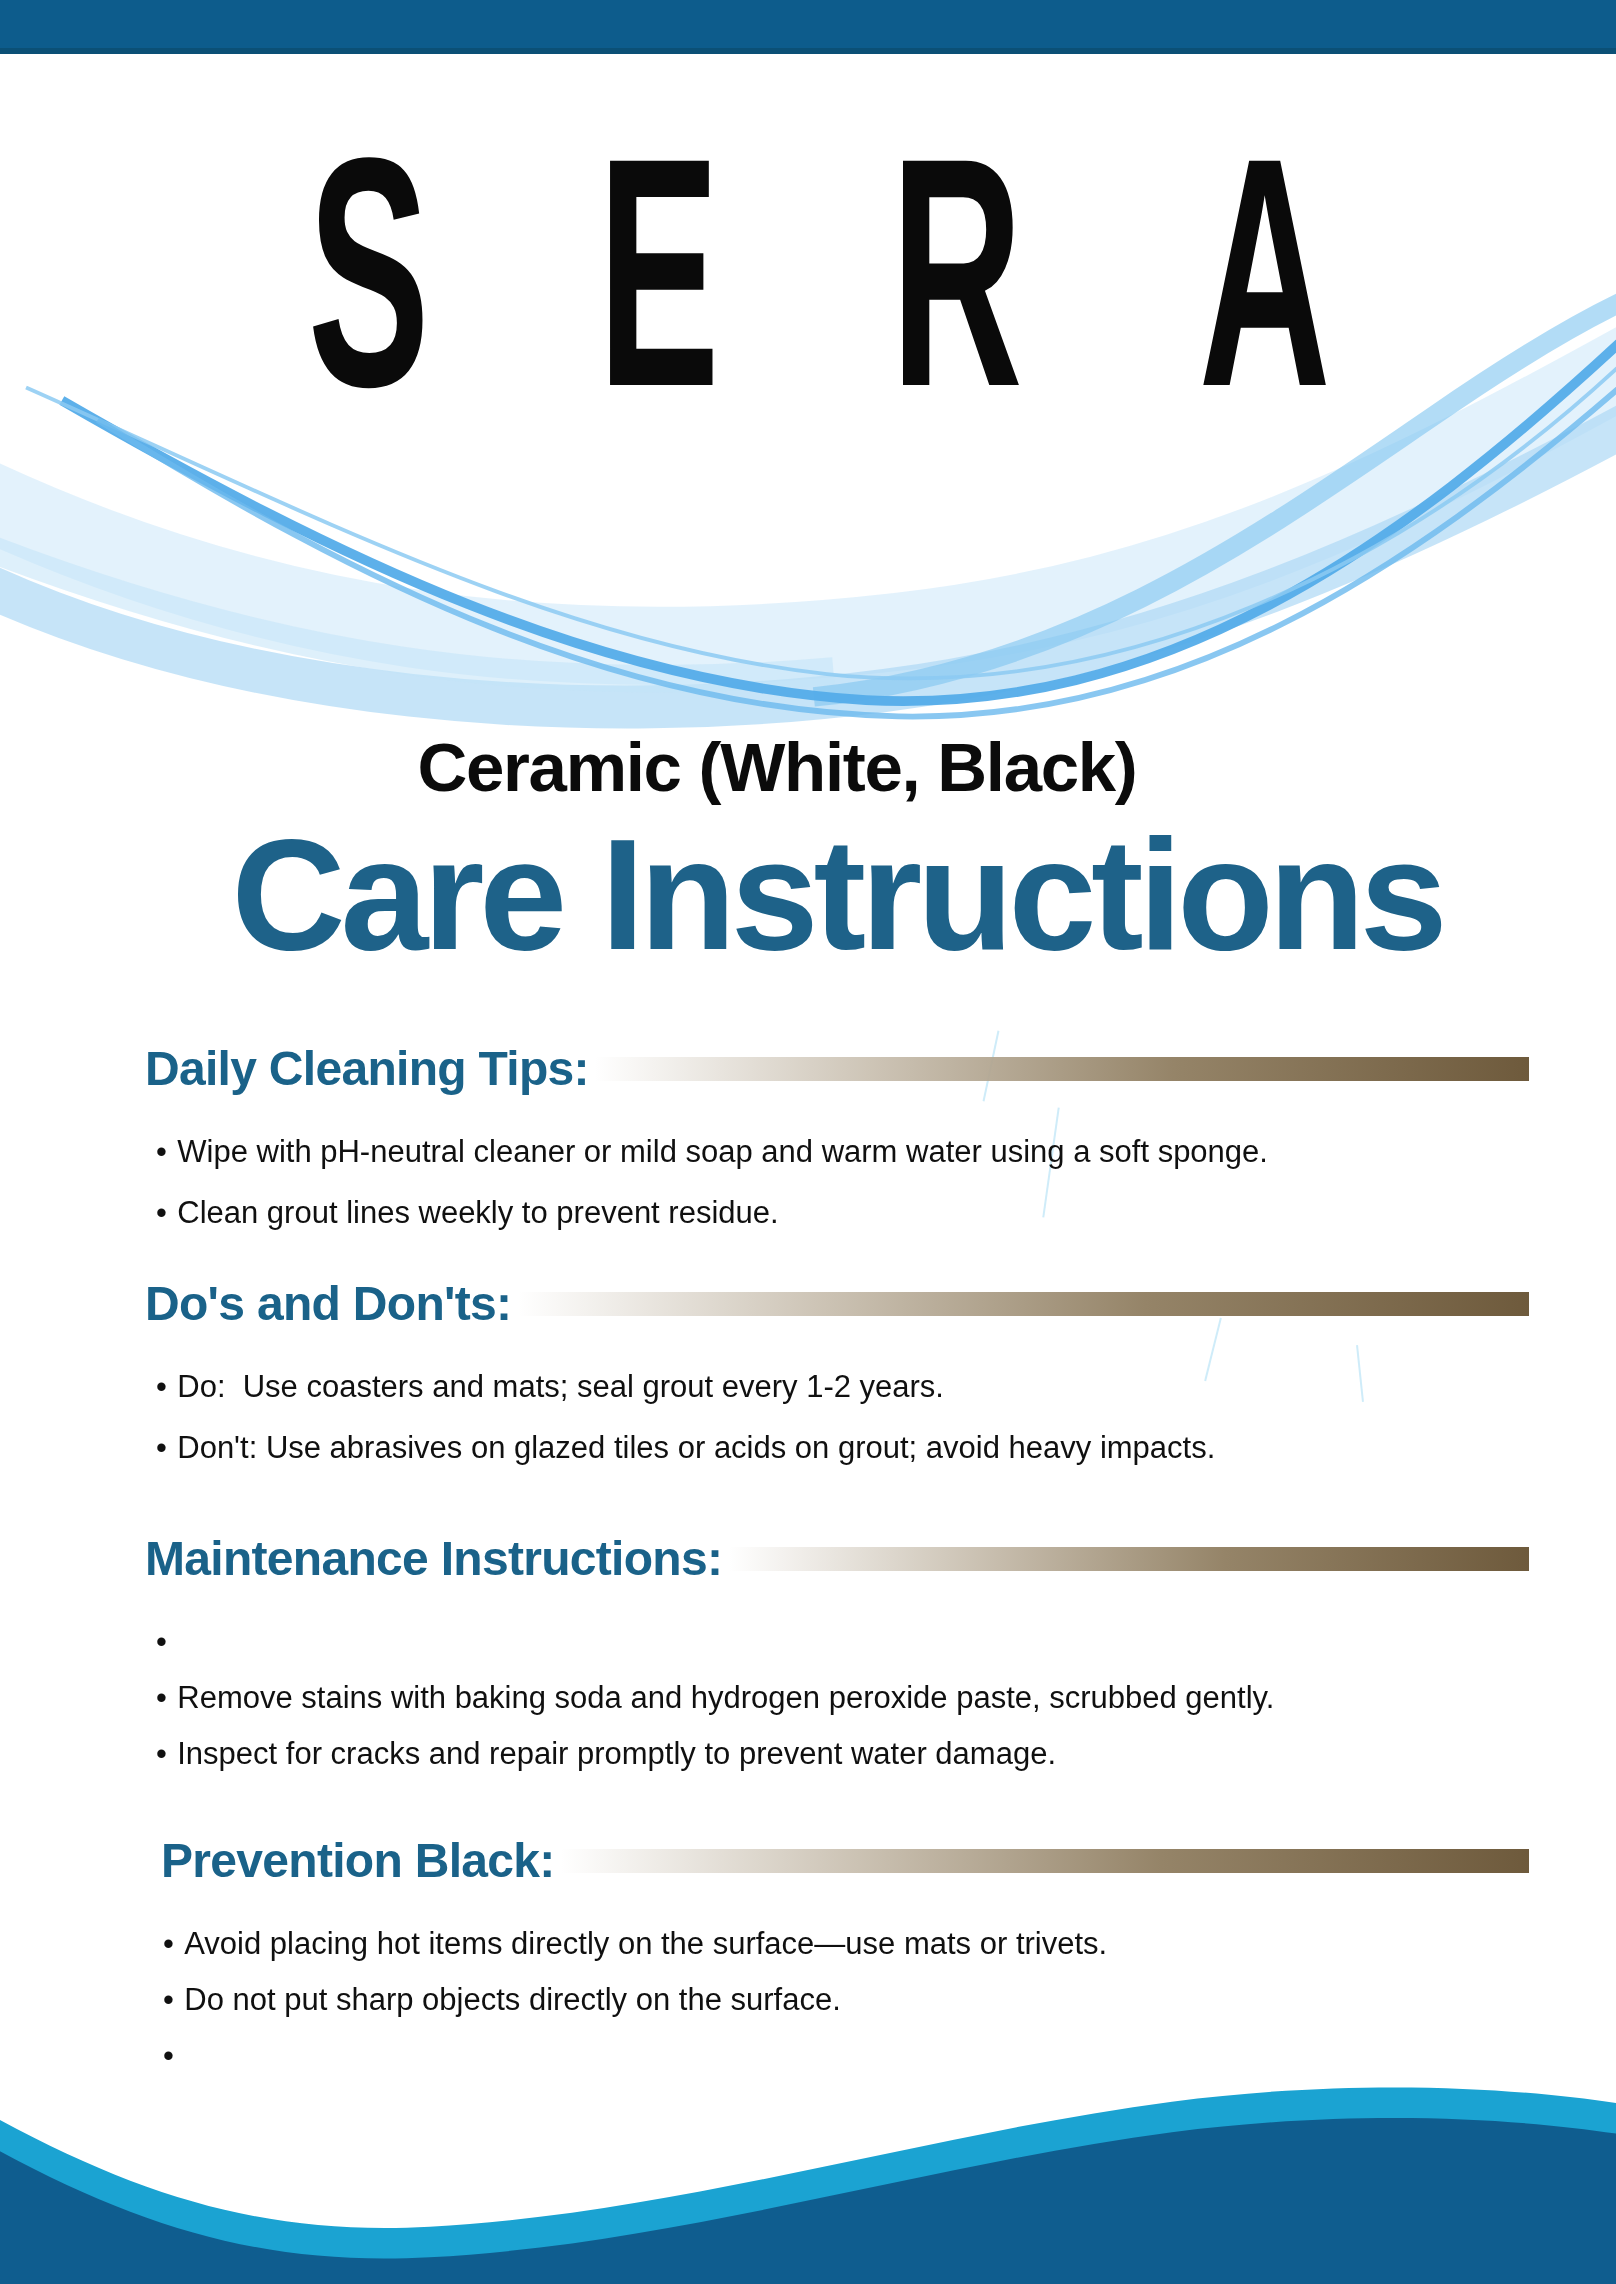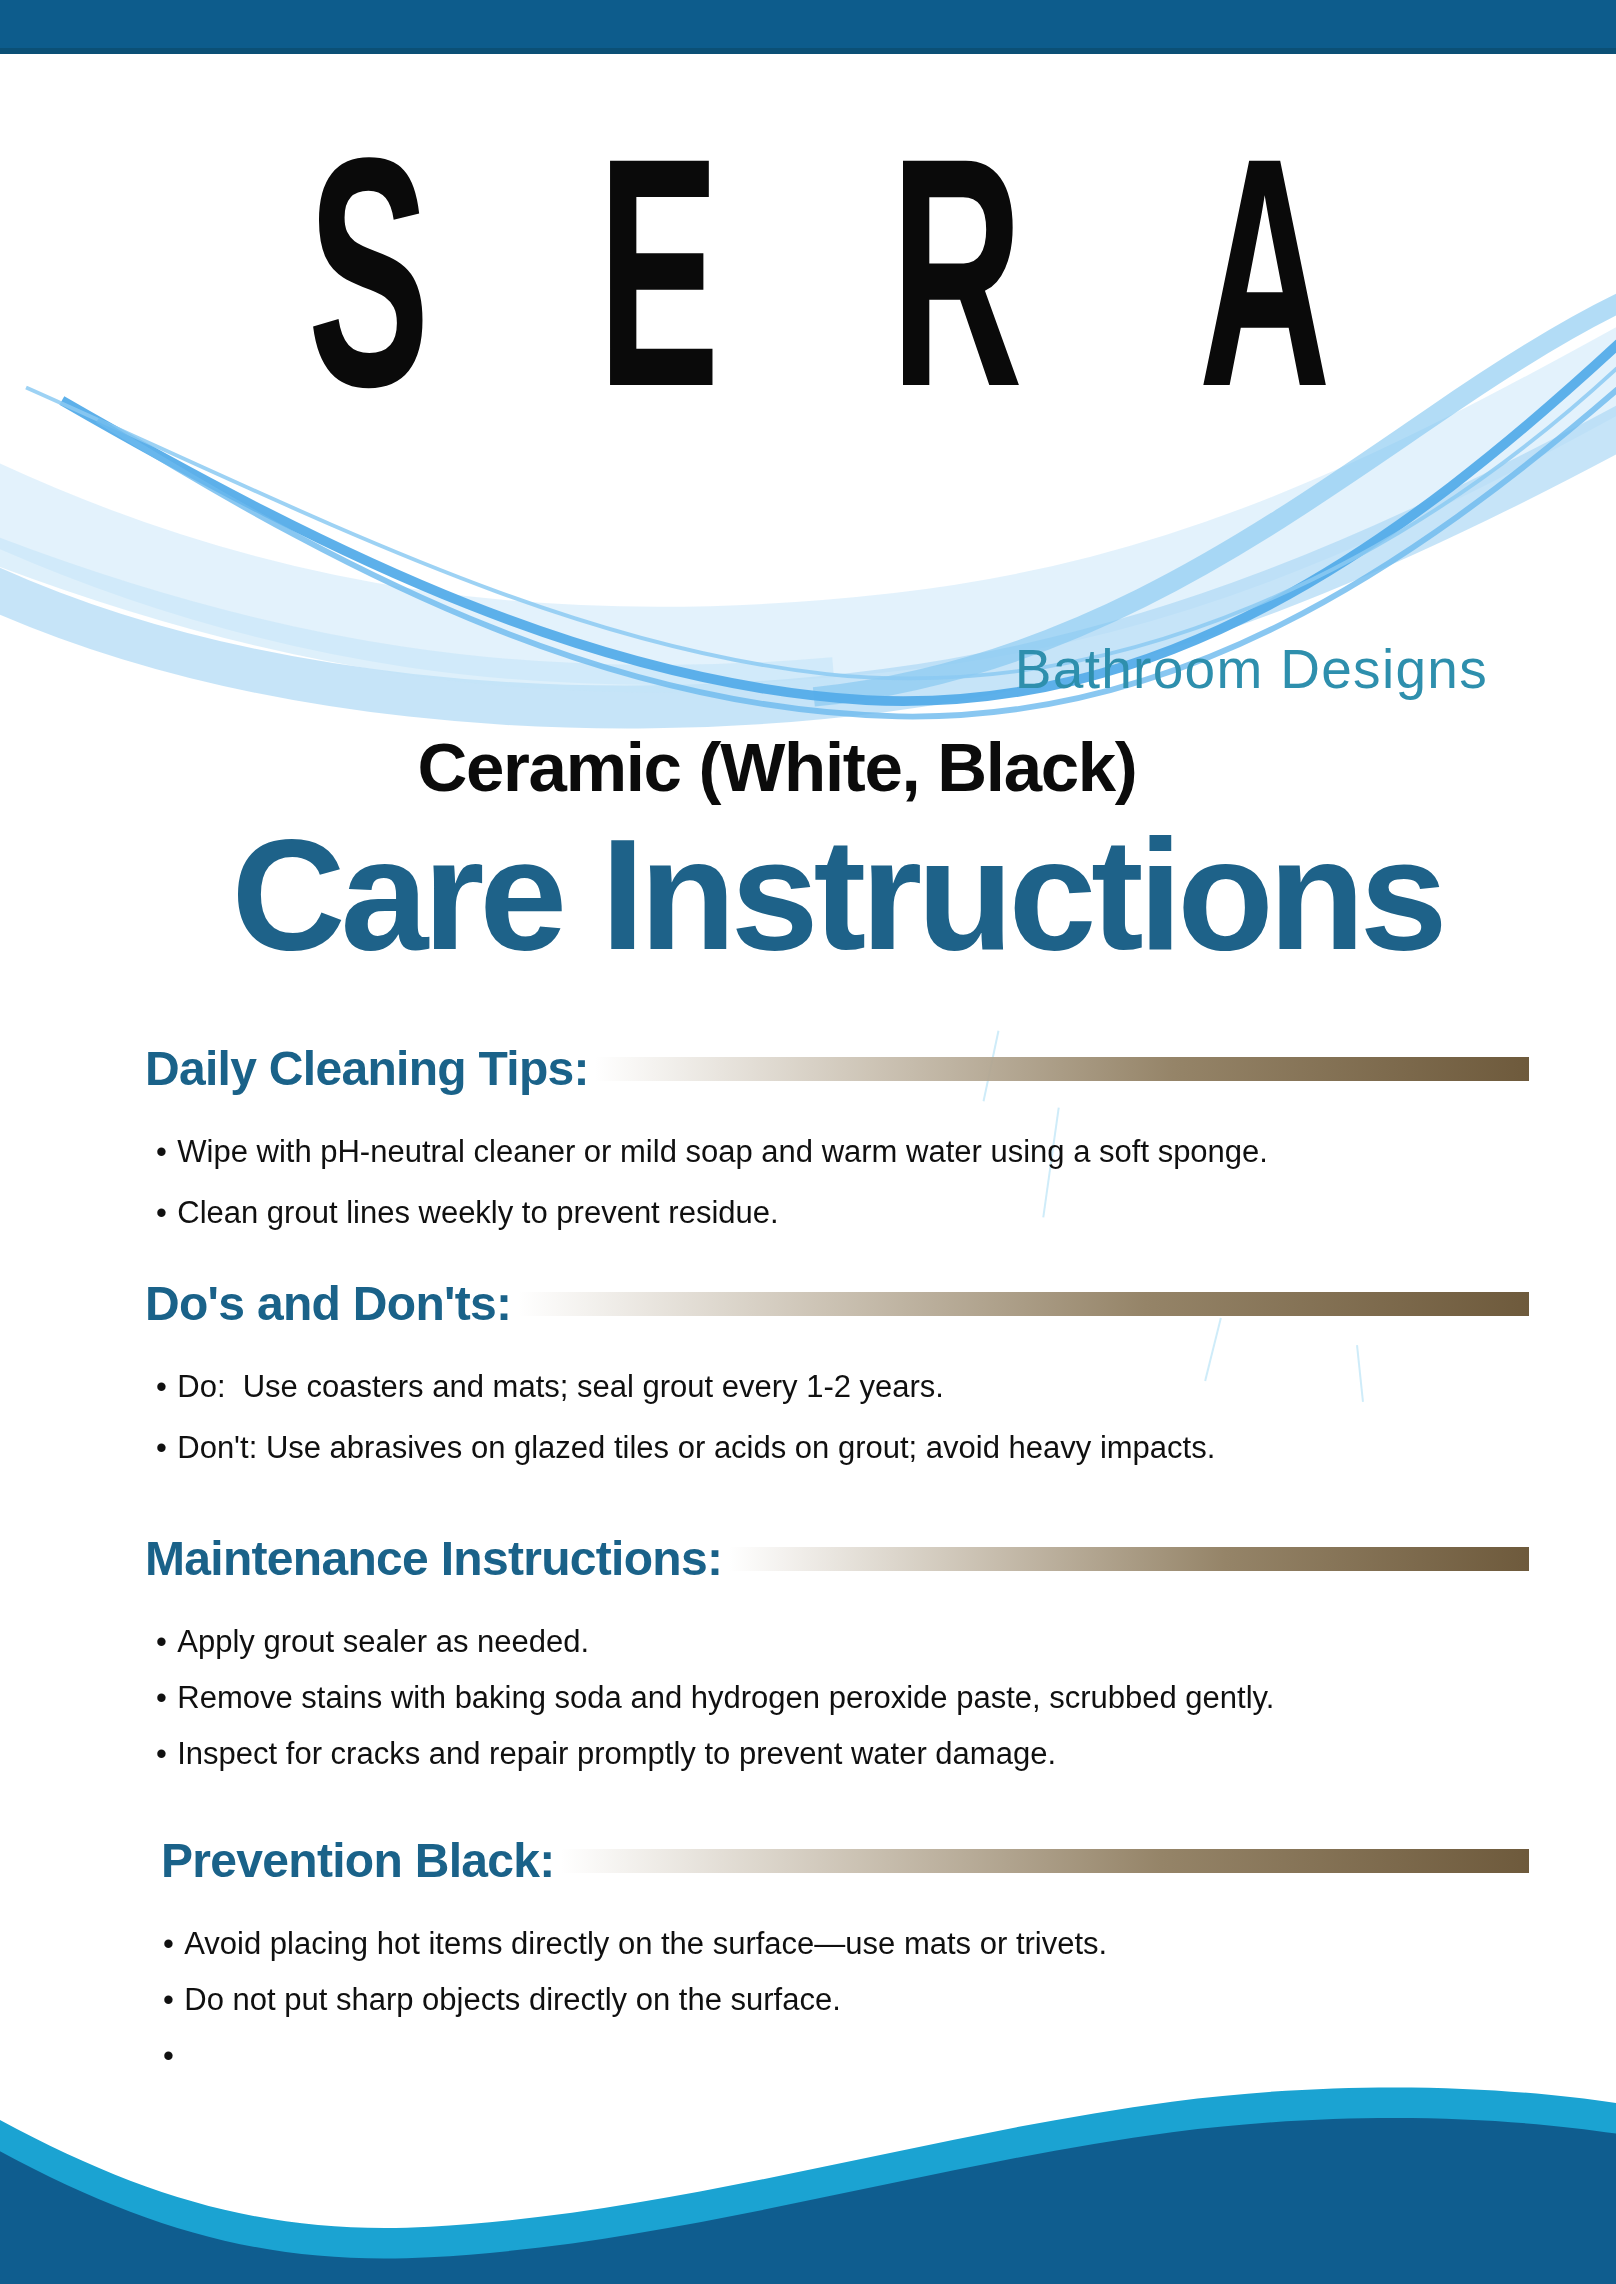--- a/index.html
+++ b/index.html
@@ -90,21 +90,20 @@
     <path d="M95,185 C520,430 920,620 1330,645 C1780,668 2140,420 2500,85" fill="none" stroke="#54ace9" stroke-width="15" opacity="0.95"></path>
     <path d="M40,165 C480,360 860,560 1270,605 C1720,652 2160,440 2500,120" fill="none" stroke="#8ccaf2" stroke-width="6" opacity="0.85"></path>
     <path d="M150,215 C560,470 950,660 1380,670 C1800,678 2150,460 2505,150" fill="none" stroke="#6bb9ee" stroke-width="9" opacity="0.8"></path>
   </svg>
 
   <div class="wisp w1"></div>
   <div class="wisp w2"></div>
   <div class="wisp w3"></div>
   <div class="wisp w4"></div>
 
-  <div class="tagline">Bathroom Designs</div>
 
   <div class="subtitle">Ceramic (White, Black)</div>
 
   <h1 class="title">Care Instructions</h1>
 
   <section class="sec s1">
     <div class="sec-head">
       <h2>Daily Cleaning Tips:</h2>
       <div class="rule"></div>
     </div>
@@ -138,21 +137,20 @@
   </section>
 
   <section class="sec s3">
     <div class="sec-head">
       <h2>Maintenance Instructions:</h2>
       <div class="rule"></div>
     </div>
     <ul>
       <li>
           <span class="dot">•</span>
-          <span class="txt">Apply grout sealer as needed.</span>
         </li>
       <li>
           <span class="dot">•</span>
           <span class="txt">Remove stains with baking soda and hydrogen peroxide paste, scrubbed gently.</span>
         </li>
       <li>
           <span class="dot">•</span>
           <span class="txt">Inspect for cracks and repair promptly to prevent water damage.</span>
         </li>
     </ul>

